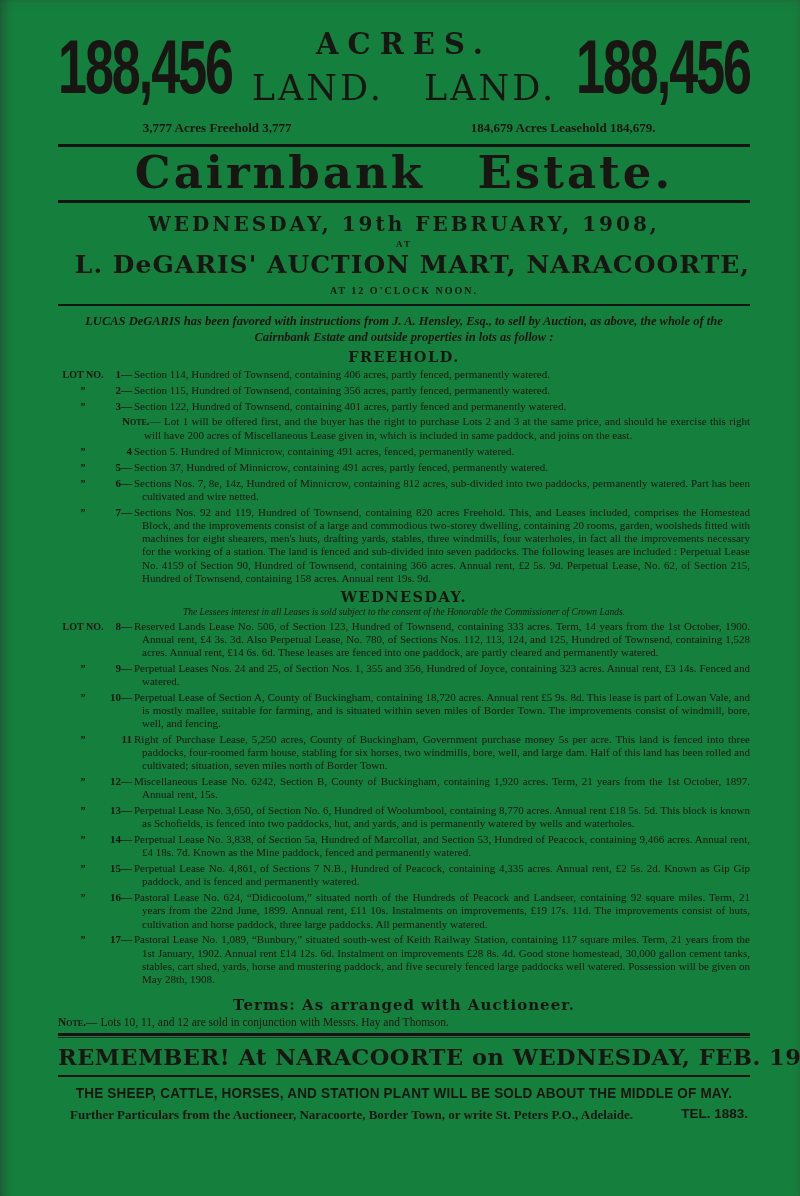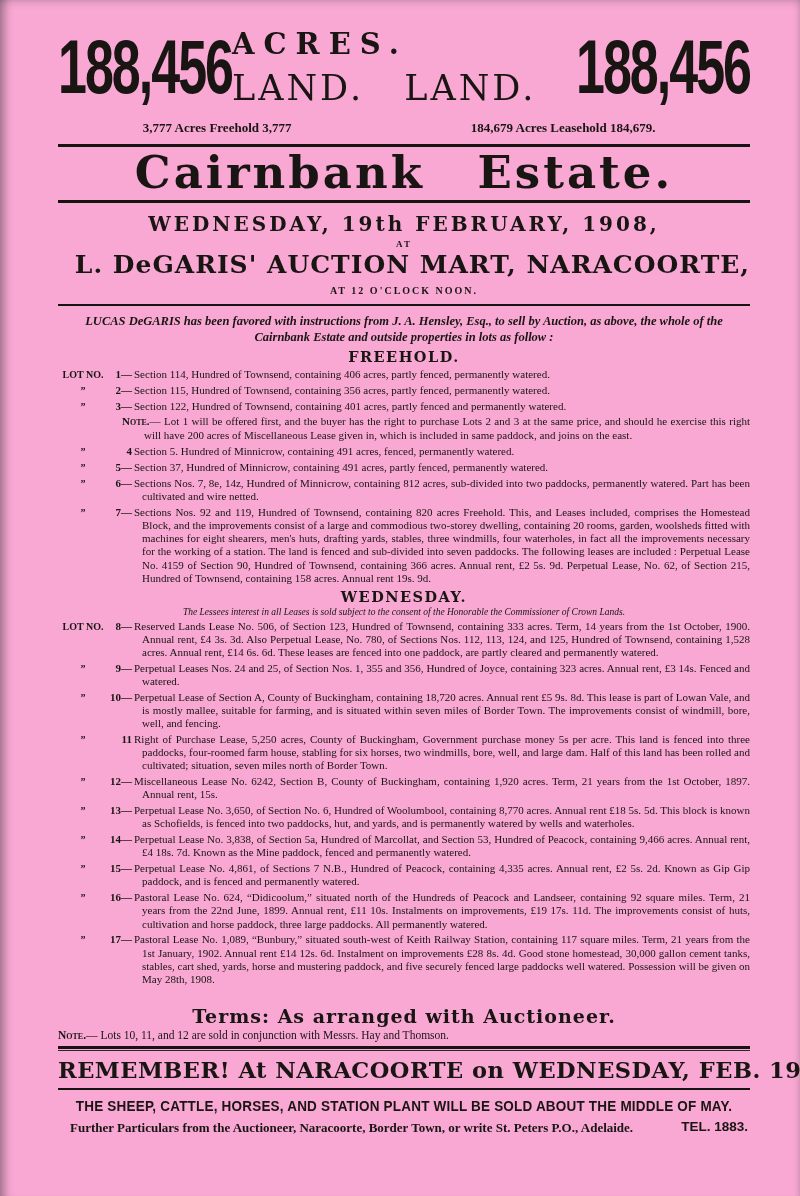--- a/index.html
+++ b/index.html
@@ -1,35 +1,35 @@
 <!DOCTYPE html>
 <html><head>
 <meta charset="utf-8">
 <style>
   * { margin:0; padding:0; box-sizing:border-box; }
   html,body { width:800px; height:1196px; }
   body { background:#d8d6d2; font-family:"Liberation Serif", serif; color:#181512; }
   .page {
     position:relative; width:800px; height:1196px; overflow:hidden;
-    background:#f9a8d4;
+    background:#15803d;
     box-shadow: inset 14px 0 10px -10px rgba(40,40,40,.45),
                 inset -6px 0 6px -5px rgba(60,60,60,.25),
                 inset 0 8px 8px -7px rgba(60,60,60,.30);
     padding: 24px 50px 16px 58px;
   }
 
   
   .masthead { display:flex; align-items:center; justify-content:space-between; height:86px; }
   .bignum {
     font-family:"Liberation Sans", sans-serif; font-weight:700;
     font-size:52px; letter-spacing:-2px;
     transform: scaleY(1.45); transform-origin:center;
     white-space:nowrap;
   }
-  .mast-center { text-align:left; flex:1; }
+  .mast-center { text-align:center; flex:1; }
   .acres-label { font-family:"DejaVu Serif", serif; font-weight:700; font-size:29px; letter-spacing:9px; }
   .land-label  { font-family:"DejaVu Serif", serif; font-weight:400; font-size:35px; letter-spacing:3px; word-spacing:26px; margin-top:7px; }
   .mast-summary { display:flex; margin-top:10px; font-weight:700; font-size:13px; }
   .mast-summary span:first-child { width:46%; text-align:center; }
   .mast-summary span:last-child  { width:54%; text-align:center; }
 
   
   .rule3 { border-top:3px solid #161412; margin-top:8px; }
   .rule2 { border-top:2px solid #161412; }
   .ruledbl { border-top:3px solid #161412; border-bottom:1px solid #2a2824; height:5px; }
@@ -51,21 +51,21 @@
   
   .sec-heading { text-align:center; font-family:"DejaVu Serif", serif; font-weight:700; font-size:14.5px; letter-spacing:1.5px; margin:3px 0 2px 0; }
   .sec-sub { text-align:center; font-style:italic; font-size:9.5px; margin-bottom:2px; }
 
   .lot { font-size:11px; line-height:13.2px; text-align:justify; margin:2.6px 0; padding-left:84px; text-indent:-84px; }
   .pfx { display:inline-block; width:50px; text-indent:0; text-align:center; font-size:10px; font-weight:700; white-space:nowrap; }
   .num { display:inline-block; width:26px; text-indent:0; text-align:right; font-weight:700; padding-right:2px; }
   .note { font-size:11px; line-height:13.2px; text-align:justify; margin:2.6px 0 3.4px 0; margin-left:64px; padding-left:22px; text-indent:-22px; }
   .note-lead { font-variant:small-caps; font-weight:700; }
 
-  .terms-line { text-align:center; font-family:"DejaVu Serif", serif; font-weight:700; font-size:19px; letter-spacing:1px; margin-top:19px; }
+  .terms-line { text-align:center; font-family:"DejaVu Serif", serif; font-weight:700; font-size:15px; letter-spacing:1px; margin-top:10px; }
   .conj-note { text-align:left; font-size:11.5px; margin:2px 0 5px 0; }
 
   
   .remember {
     text-align:center; font-family:"DejaVu Serif", serif; font-weight:700;
     font-size:22.5px; letter-spacing:.5px; margin:6px 0 5px 0; white-space:nowrap;
   }
   .stock-line { text-align:center; font-family:"Liberation Sans", sans-serif; font-weight:700; font-size:13.5px; letter-spacing:.2px; margin-top:9px; transform:scaleY(1.1); }
   .particulars-row { position:relative; margin-top:6px; font-size:13px; }
   .particulars { font-weight:700; text-align:left; padding-left:12px; }

